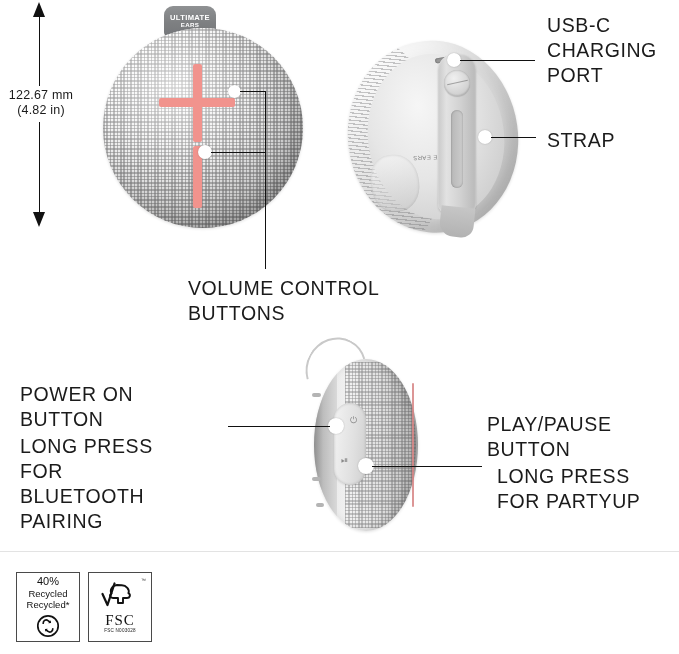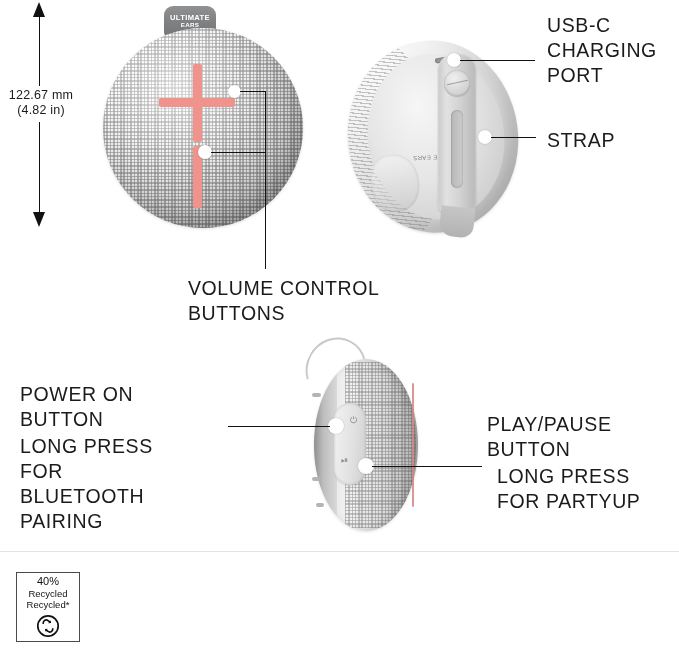--- a/index.html
+++ b/index.html
@@ -432,14 +432,23 @@
     <div class="badge-line">Recycled*</div>
     <svg width="26" height="24" viewBox="0 0 26 24" style="margin-top:3px;">
       <circle cx="13" cy="12" r="10.2" fill="none" stroke="#111" stroke-width="1.7"></circle>
       <path d="M8.2 9.2 C8.2 6.4 11 5.2 13 6.6 L15.2 8.2" fill="none" stroke="#111" stroke-width="1.7" stroke-linecap="round"></path>
       <path d="M17.8 14.8 C17.8 17.6 15 18.8 13 17.4 L10.8 15.8" fill="none" stroke="#111" stroke-width="1.7" stroke-linecap="round"></path>
       <path d="M15.4 6.3 L16.0 9.0 L13.3 9.3 Z" fill="#111"></path>
       <path d="M10.6 17.7 L10.0 15.0 L12.7 14.7 Z" fill="#111"></path>
     </svg>
   </div>
 
+  <div class="badge" style="left:88px; top:572px; width:62px; height:68px; position:absolute;">
+    <div class="fsc-tm">™</div>
+    <svg width="40" height="30" viewBox="0 0 40 30" style="margin-bottom:1px;">
+      <path d="M17 4 C12 4.5 9.5 9 11.5 12.5 C9 14 10 17 13 17 L18 17 L18 22 L23 22 L23 17 L27 17 C30 17 31 13.6 28.4 12.2 C30 8.6 26.2 4 21.5 4.2 Z" fill="none" stroke="#111" stroke-width="1.9" stroke-linejoin="round"></path>
+      <path d="M2.5 13 L7.5 24 L14.5 2.5" fill="none" stroke="#111" stroke-width="2.2" stroke-linecap="round" stroke-linejoin="round"></path>
+    </svg>
+    <div class="fsc-text">FSC</div>
+    <div class="fsc-code">FSC  N003028</div>
+  </div>
 
 </div>
 
 </body></html>

